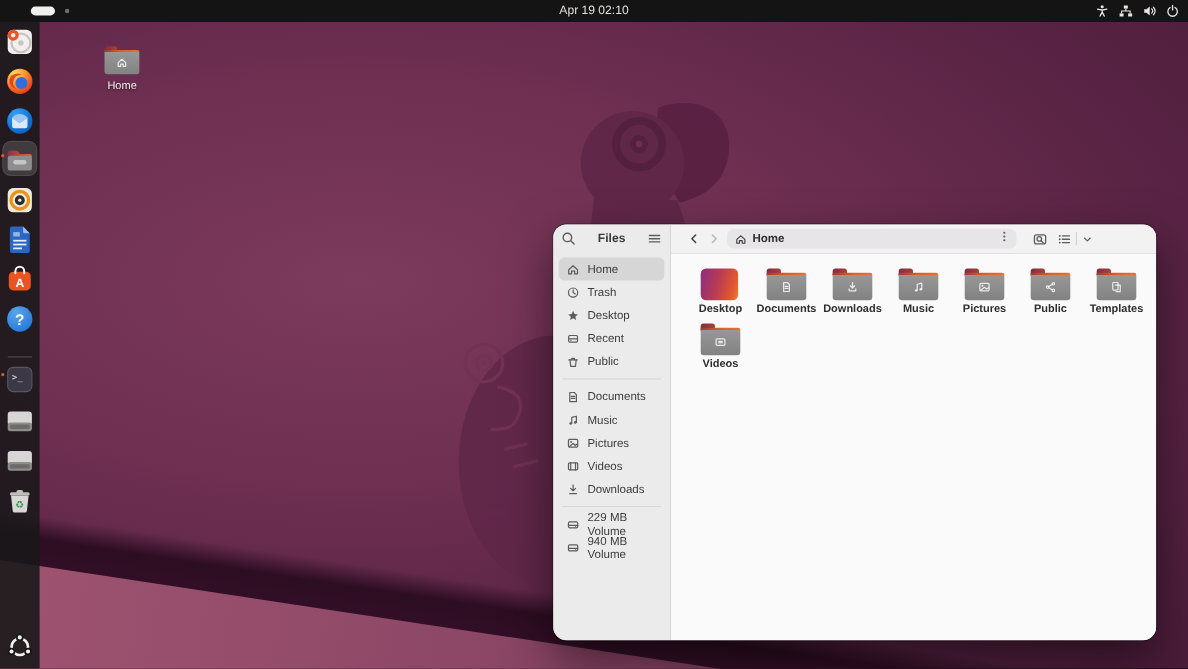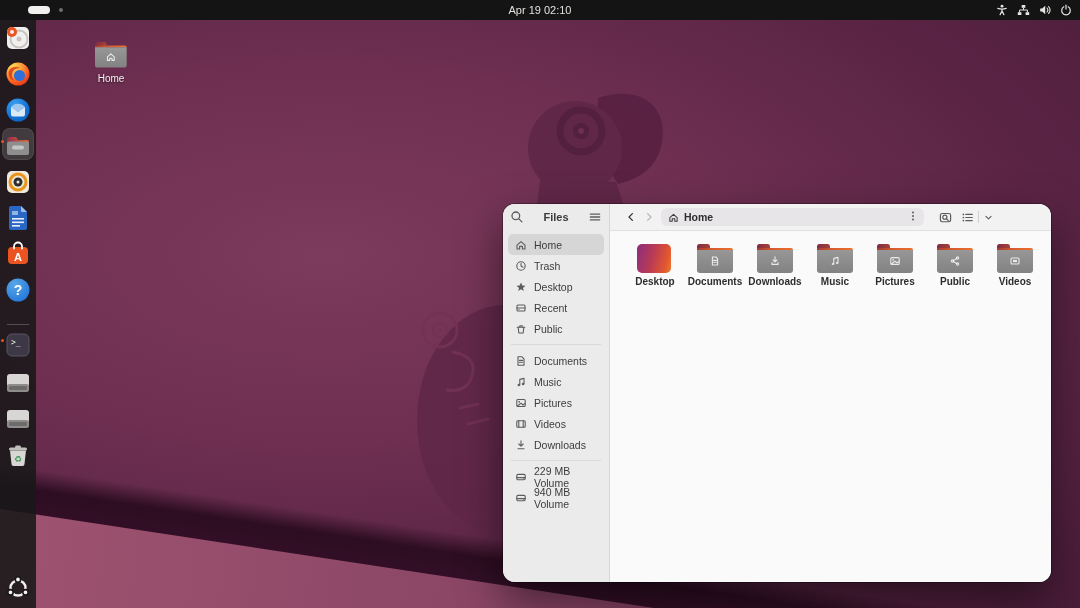--- a/index.html
+++ b/index.html
@@ -585,20 +585,36 @@
                         <line x1="4.4" y1="5.4" x2="7.6" y2="3.6"></line>
                         <line x1="4.4" y1="6.6" x2="7.6" y2="8.4"></line>
                       </g>
                     </svg>
                   </div>
             </div>
               </div>
             <div class="clabel">Public</div>
           </div>
 
+          <div class="cell">
+            <div class="fwrap">
+                <div class="fico">
+              <div class="flap"></div>
+                  <div class="edge"></div>
+                  <div class="fbody"></div>
+              <div class="glyph">
+                    <svg width="12" height="12" viewBox="0 0 12 12">
+                      <rect class="gw" x="2.6" y="1.8" width="4.8" height="7" rx="0.8"></rect>
+                      <path class="gw" d="M5 4.2 h4.4 V10.2 H5.6"></path>
+                    </svg>
+                  </div>
+            </div>
+              </div>
+            <div class="clabel">Templates</div>
+          </div>
 
           <div class="cell">
             <div class="fwrap">
                 <div class="fico">
               <div class="flap"></div>
                   <div class="edge"></div>
                   <div class="fbody"></div>
               <div class="glyph">
                     <svg width="12" height="12" viewBox="0 0 12 12">
                       <rect class="gw" x="2" y="3" width="8" height="6" rx="1"></rect>

